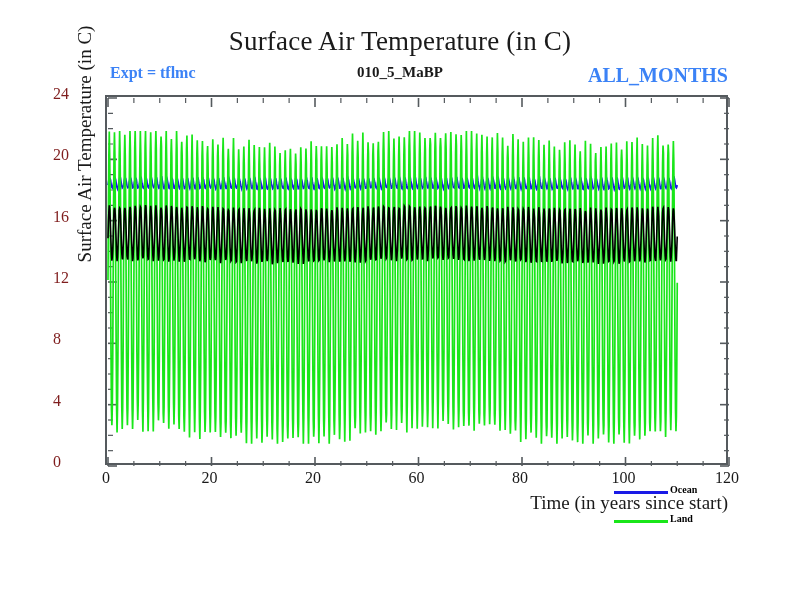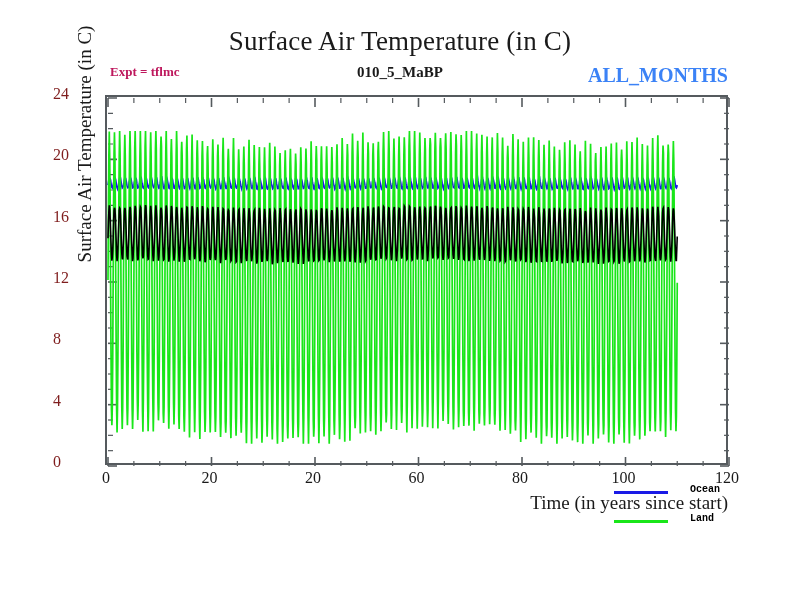--- a/index.html
+++ b/index.html
@@ -27,23 +27,23 @@
     text-align: center;
     font-size: 27px;
     font-family: "Liberation Serif", "DejaVu Serif", serif;
     color: #1a1a1a;
     letter-spacing: 0.2px;
   }
   #expt-label {
     position: absolute;
     left: 110px;
     top: 64px;
-    font-size: 13px;
+    font-size: 16px;
     font-weight: bold;
-    color: #be185d;
+    color: #3b82f6;
   }
   #run-label {
     position: absolute;
     left: 0;
     top: 64px;
     width: 800px;
     text-align: center;
     font-size: 15px;
     font-weight: bold;
     color: #1a1a1a;
@@ -132,25 +132,24 @@
     position: absolute;
     left: 0;
     top: 7px;
     width: 54px;
     height: 3px;
   }
   .legend-text {
     position: absolute;
     left: 56px;
     top: 0px;
-    font-family: Liberation Mono, monospace;
+    font-family: Liberation Serif, serif;
     font-size: 10px;
     font-weight: bold;
     color: #000000;
-    margin-left: 20px;
   }
 </style>
 </head>
 <body>
 
 <div id="page">
 
   <div id="chart-title">Surface Air Temperature (in C)</div>
   <div id="expt-label">Expt = tflmc</div>
   <div id="run-label">010_5_MaBP</div>

